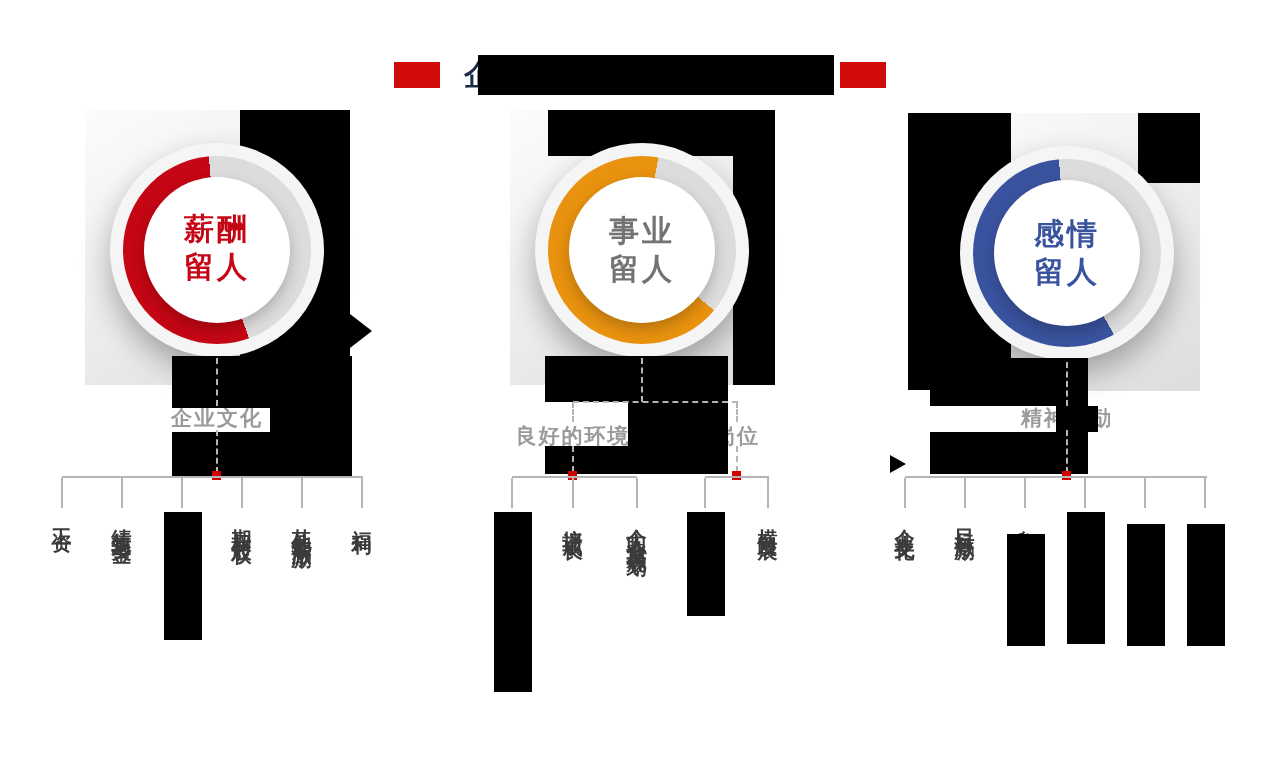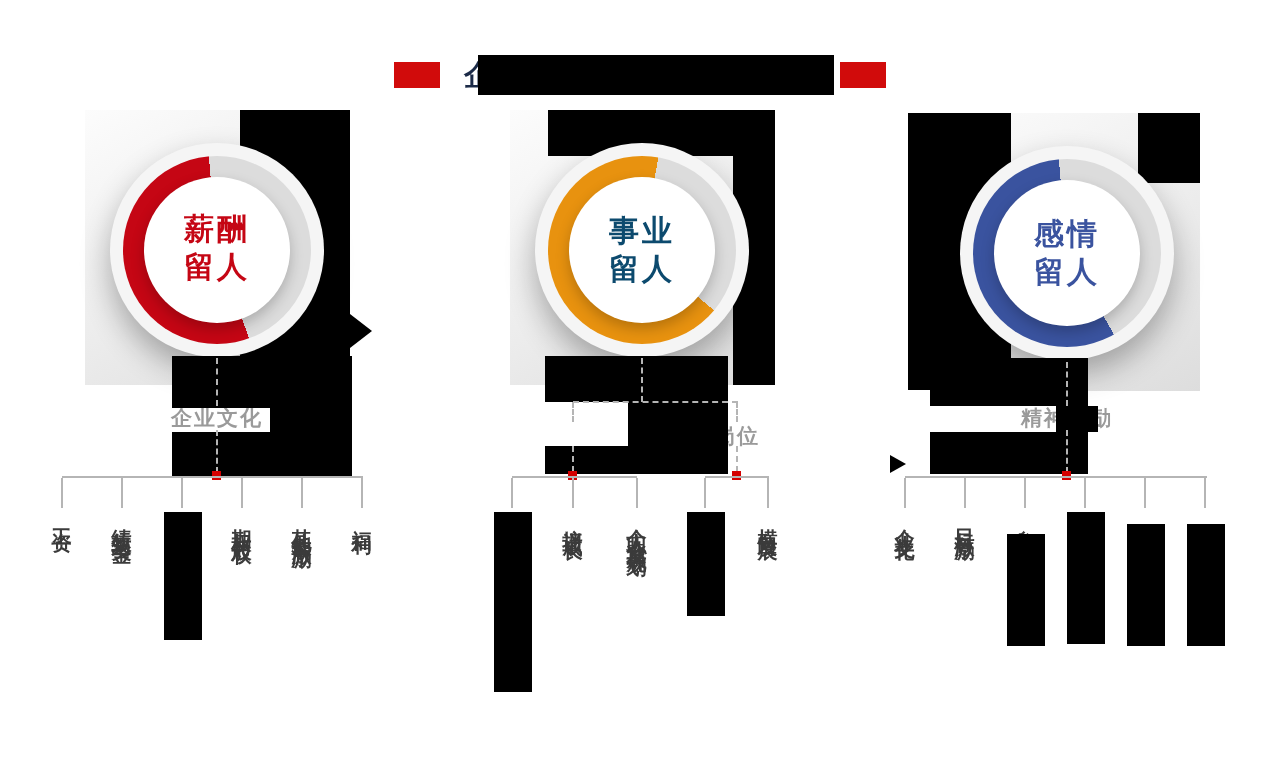--- a/index.html
+++ b/index.html
@@ -20,21 +20,21 @@
   .ringbg{position:absolute;inset:0;border-radius:50%;background:#f5f5f5;
           box-shadow:0 14px 30px rgba(0,0,0,0.30);}
   .donut{position:absolute;inset:13px;border-radius:50%;}
   .hole{position:absolute;inset:34px;border-radius:50%;background:#fff;
         box-shadow:0 6px 14px rgba(0,0,0,0.22);
         display:flex;flex-direction:column;align-items:center;justify-content:center;
         font-weight:bold;font-size:30px;line-height:38px;letter-spacing:3px;}
   .c1 .donut{background:conic-gradient(from 160deg,#c50614 0deg 195deg,#dcdcdc 195deg 360deg);}
   .c1 .hole{color:#c50614;}
   .c2 .donut{background:conic-gradient(from 130deg,#e8920f 0deg 240deg,#dcdcdc 240deg 360deg);}
-  .c2 .hole{color:#0c4a6e;}
+  .c2 .hole{color:#737373;}
   .c3 .donut{background:conic-gradient(from 150deg,#3a539f 0deg 205deg,#dcdcdc 205deg 360deg);}
   .c3 .hole{color:#3a539f;}
 
   
   .vdash{position:absolute;width:0;border-left:2px dashed #b5b5b5;z-index:7;}
   .hdash{position:absolute;height:0;border-top:2px dashed #b5b5b5;z-index:7;}
   .hline{position:absolute;height:2px;background:#b5b5b5;z-index:7;}
   .vline{position:absolute;width:2px;background:#b5b5b5;z-index:7;}
   .dot{position:absolute;width:9px;height:9px;background:#d40000;z-index:7;}
 
@@ -111,20 +111,21 @@
   <div class="vlabel" style="left:49px;">工资</div>
   <div class="vlabel" style="left:109px;">绩效与奖金</div>
   <div class="vlabel" style="left:169px;">津贴补助</div>
   <div class="vlabel" style="left:229px;">期权与股权</div>
   <div class="vlabel" style="left:289px;">其他长期激励</div>
   <div class="vlabel" style="left:349px;">福利</div>
 
   <div class="vdash" style="left:641px;top:358px;height:44px;"></div>
   <div class="hdash" style="left:573px;top:401px;width:165px;"></div>
   <div class="vdash" style="left:572px;top:402px;height:20px;"></div>
+  <div class="cat" style="left:493px;top:422px;width:160px;">良好的环境</div>
   <div class="vdash" style="left:572px;top:446px;height:26px;"></div>
   <div class="dot" style="left:568px;top:471px;"></div>
   <div class="hline" style="left:512px;top:476px;width:125px;"></div>
   <div class="vline" style="left:511px;top:478px;height:30px;"></div>
   <div class="vline" style="left:572px;top:478px;height:30px;"></div>
   <div class="vline" style="left:636px;top:478px;height:30px;"></div>
 
   <div class="vdash" style="left:736px;top:402px;height:20px;"></div>
   <div class="cat" style="left:697px;top:422px;width:80px;">岗位</div>
   <div class="vdash" style="left:736px;top:446px;height:26px;"></div>

